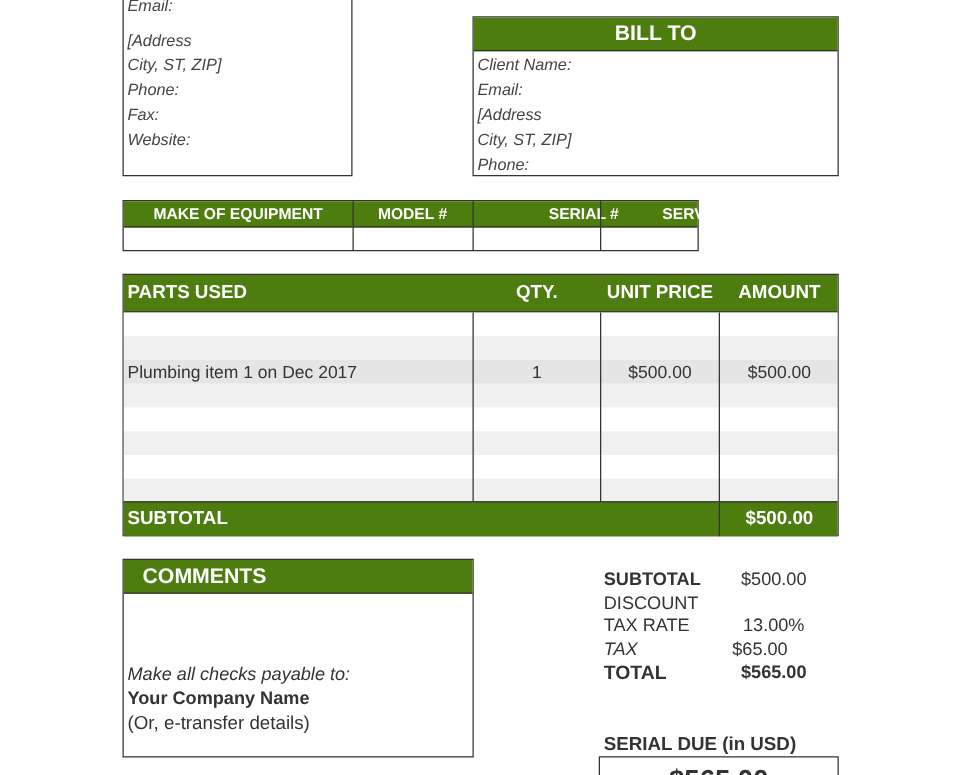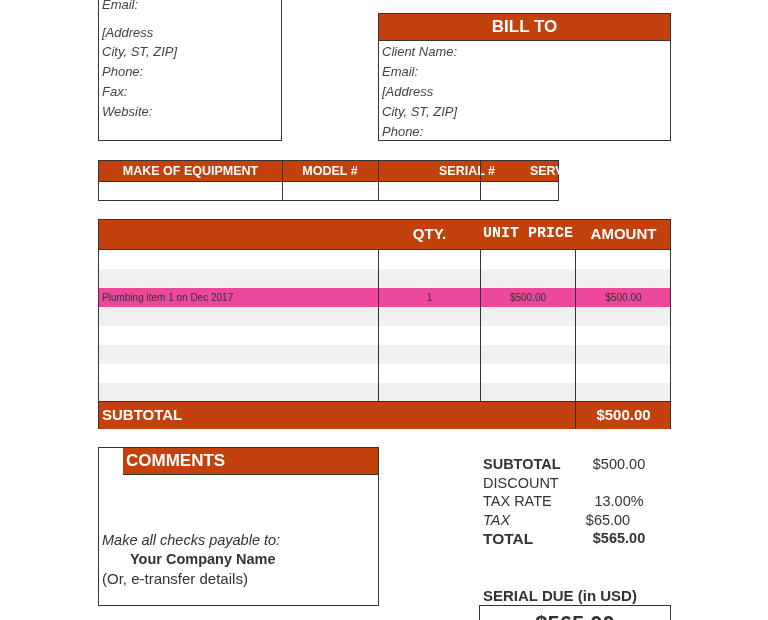--- a/index.html
+++ b/index.html
@@ -1,20 +1,20 @@
 <!DOCTYPE html>
 <html><head>
 <meta charset="utf-8">
 <style>
   html, body { margin:0; padding:0; background:#fff; }
   body { width:768px; height:620px; position:relative; overflow:hidden;
          font-family:"Liberation Sans", sans-serif; color:#333; }
   .abs { position:absolute; }
   .box { position:absolute; border:1px solid #333; box-sizing:border-box; background:#fff; }
-  .blue { background:#c2410c; color:#fff; font-weight:bold; }
+  .blue { background:#4d7c0f; color:#fff; font-weight:bold; }
   .ital { font-style:italic; font-size:13px; color:#444; }
   .line { position:absolute; left:3px; }
   .vline { position:absolute; top:0; bottom:0; width:1px; background:#333; }
 </style>
 </head>
 <body>
 
 <div class="box" style="left:98px; top:-20px; width:184px; height:161px;">
   <div class="line ital" style="top:16px;">Email:</div>
   <div class="line ital" style="top:44px;">[Address</div>
@@ -44,28 +44,29 @@
   <div class="abs" style="left:184px; top:21px; width:95px; height:19px;"></div>
   <div class="abs" style="left:280px; top:21px; width:101px; height:19px;"></div>
   <div class="abs" style="left:382px; top:21px; width:190px; height:19px;"></div>
   <div class="vline" style="left:183px;"></div>
   <div class="vline" style="left:279px;"></div>
   <div class="vline" style="left:381px;"></div>
 </div>
 
 <div class="box" style="left:98px; top:219px; width:573px; height:210px;">
   <div class="blue" style="position:absolute; left:0; top:0; right:0; height:29px; border-bottom:1px solid #333; font-size:15px;">
+    <div class="abs" style="left:3px; line-height:28px;">PARTS USED</div>
     <div class="abs" style="left:280px; width:101px; text-align:center; line-height:28px;">QTY.</div>
-    <div class="abs" style="left:382px; width:94px; text-align:center; line-height:28px;font-family:Liberation Mono, monospace;">UNIT PRICE</div>
+    <div class="abs" style="left:382px; width:94px; text-align:center; line-height:28px;">UNIT PRICE</div>
     <div class="abs" style="left:477px; width:95px; text-align:center; line-height:28px;">AMOUNT</div>
   </div>
   <div style="position:absolute; left:0; right:0; top:30px; height:151px;">
     <div class="abs" style="left:0; right:0; top:0; height:19px; background:#fff;"></div>
     <div class="abs" style="left:0; right:0; top:19px; height:19px; background:#f0f0f0;"></div>
-    <div class="abs" style="left:0; right:0; top:38px; height:19px; background:#ec4899; font-size:10px; line-height:19px;">
+    <div class="abs" style="left:0; right:0; top:38px; height:19px; background:#e5e5e5; font-size:14px; line-height:19px;">
       <span class="abs" style="left:3px;">Plumbing item 1 on Dec 2017</span>
       <span class="abs" style="left:280px; width:101px; text-align:center;">1</span>
       <span class="abs" style="left:382px; width:94px; text-align:center;">$500.00</span>
       <span class="abs" style="left:477px; width:95px; text-align:center;">$500.00</span>
     </div>
     <div class="abs" style="left:0; right:0; top:57px; height:19px; background:#f0f0f0;"></div>
     <div class="abs" style="left:0; right:0; top:76px; height:19px; background:#fff;"></div>
     <div class="abs" style="left:0; right:0; top:95px; height:19px; background:#f0f0f0;"></div>
     <div class="abs" style="left:0; right:0; top:114px; height:19px; background:#fff;"></div>
     <div class="abs" style="left:0; right:0; top:133px; height:18px; background:#f0f0f0;"></div>
@@ -74,23 +75,23 @@
     <div class="vline" style="left:476px;"></div>
   </div>
   <div class="blue" style="position:absolute; left:0; right:0; top:181px; height:27px; border-top:1px solid #333; font-size:15px;">
     <div class="abs" style="left:3px; line-height:25px;">SUBTOTAL</div>
     <div class="vline" style="left:476px;"></div>
     <div class="abs" style="left:477px; width:95px; text-align:center; line-height:25px;">$500.00</div>
   </div>
 </div>
 
 <div class="box" style="left:98px; top:447px; width:281px; height:159px;">
-  <div class="blue" style="height:26px; line-height:26px; padding-left:3px; font-size:17px; border-bottom:1px solid #333;margin-left:24px;">COMMENTS</div>
+  <div class="blue" style="height:26px; line-height:26px; padding-left:15px; font-size:17px; border-bottom:1px solid #333;">COMMENTS</div>
   <div class="line" style="top:84px; font-size:14.5px;font-style:italic;">Make all checks payable to:</div>
-  <div class="line" style="top:103px; font-size:14.5px; font-weight:bold;margin-left:28px;">Your Company Name</div>
+  <div class="line" style="top:103px; font-size:14.5px; font-weight:bold;">Your Company Name</div>
   <div class="line" style="top:122px; font-size:15px;">(Or, e-transfer details)</div>
 </div>
 
 <div style="position:absolute; left:483px; top:456px; width:190px; font-size:14.5px;">
   <div class="abs" style="left:0; top:0; font-weight:bold;">SUBTOTAL</div>
   <div class="abs" style="left:96px; top:0; width:80px; text-align:center;">$500.00</div>
   <div class="abs" style="left:0; top:19px;">DISCOUNT</div>
   <div class="abs" style="left:96px; top:19px; width:80px; text-align:center;"></div>
   <div class="abs" style="left:0; top:37px;">TAX RATE</div>
   <div class="abs" style="left:96px; top:37px; width:80px; text-align:center;">13.00%</div>

